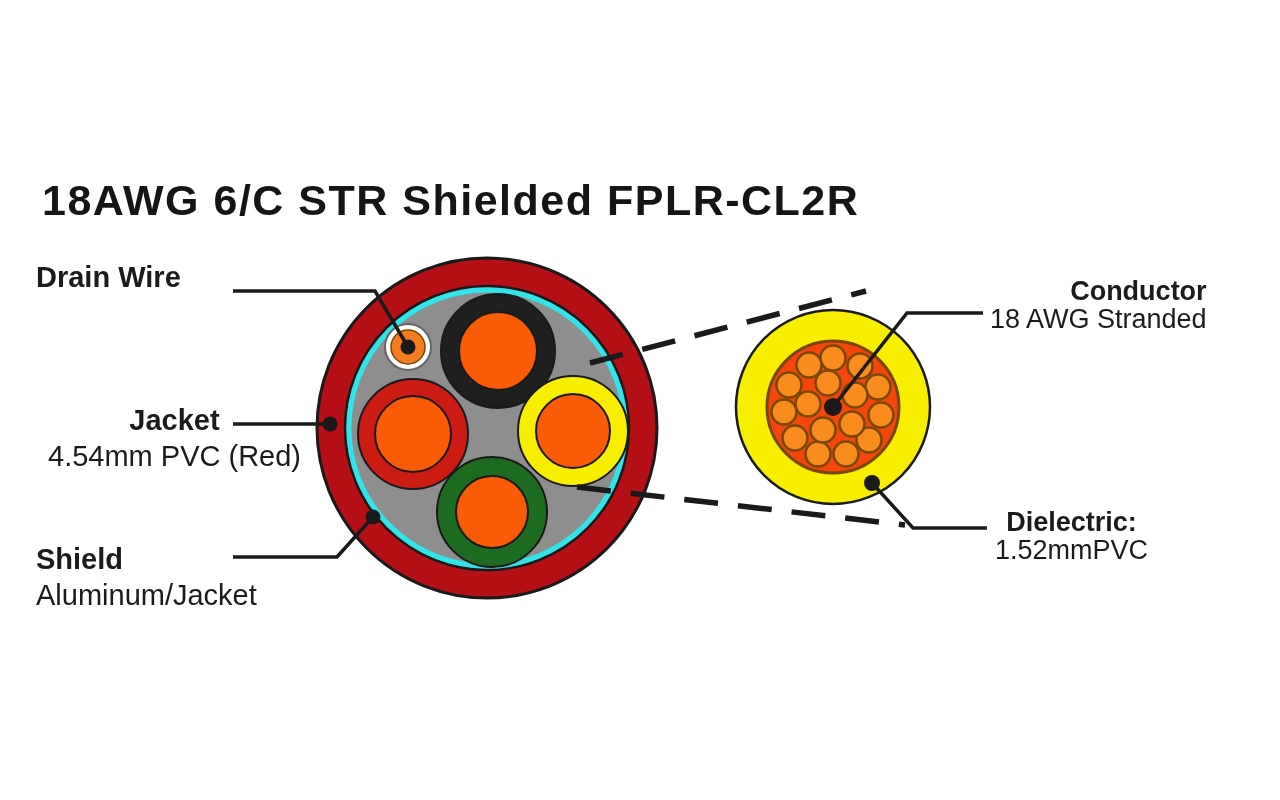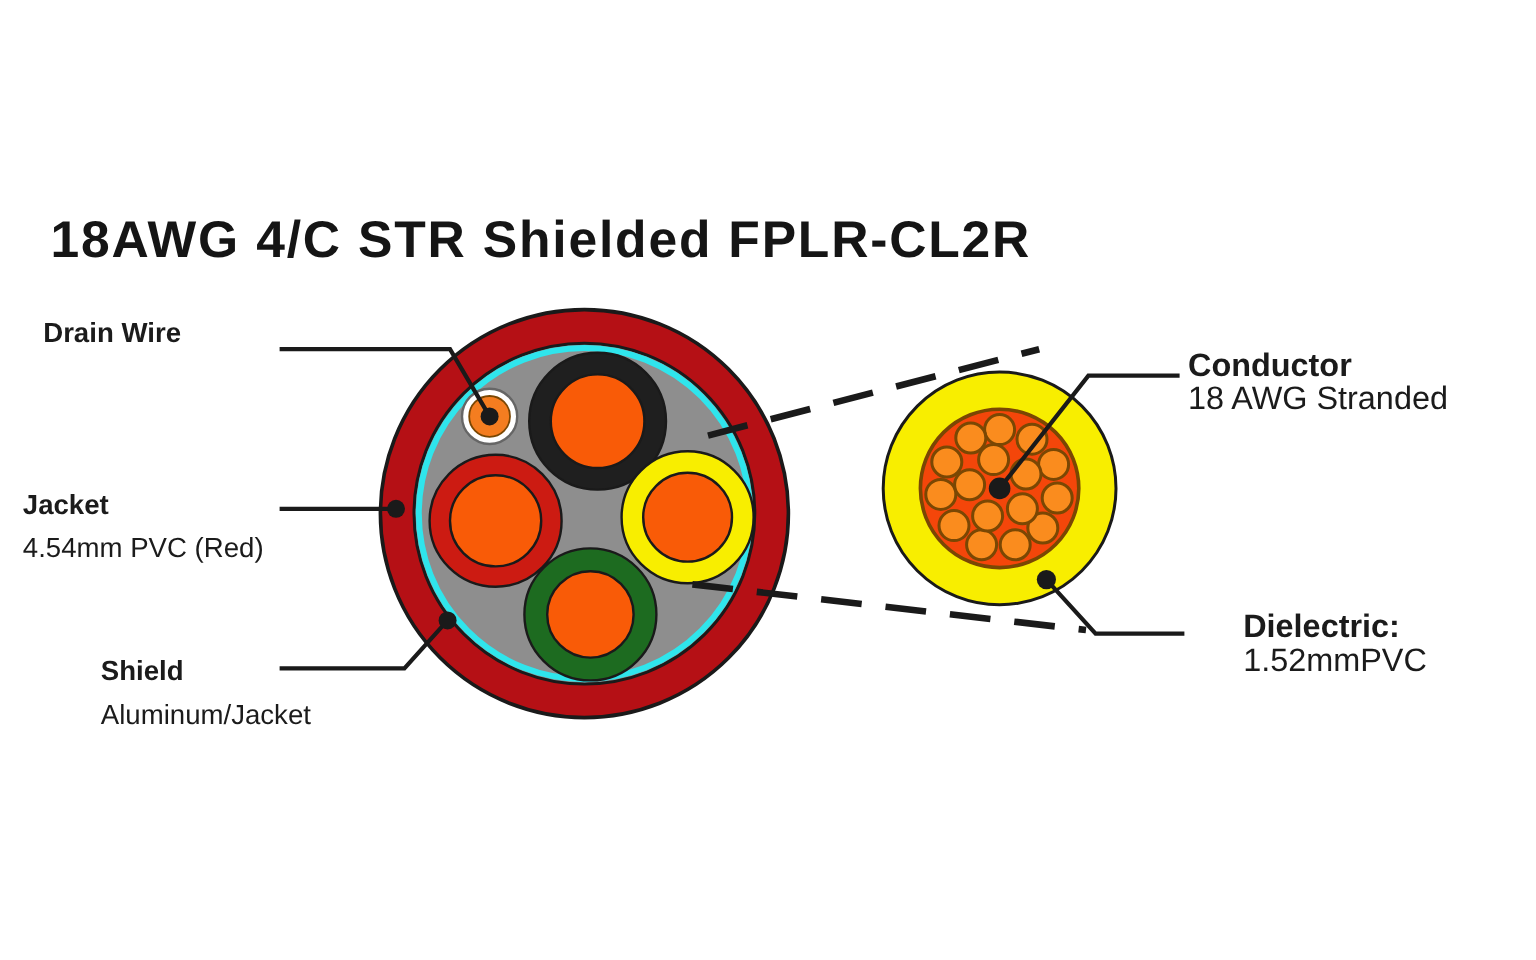--- a/index.html
+++ b/index.html
@@ -11,27 +11,27 @@
   }
   .stage{position:relative;width:1280px;height:800px;background:#ffffff;}
   .stage svg{position:absolute;left:0;top:0;}
   .title{
     position:absolute;left:42px;top:176px;
     font-size:43px;font-weight:700;color:#151515;
     letter-spacing:1.5px;white-space:nowrap;
   }
   .label{position:absolute;color:#1b1b1b;white-space:nowrap;}
   .label .h{font-weight:700;}
-  .label-left{font-size:23px;line-height:36px;}
+  .label-left{font-size:29px;line-height:36px;}
   .label-right{font-size:27px;line-height:28px;}
   #lbl-drain{left:36px;top:259px;}
-  #lbl-jacket{left:19px;top:402px;}
-  #lbl-shield{left:36px;top:541px;margin-left:48px;}
-  #lbl-conductor{left:990px;top:290px;}
-  #lbl-dielectric{left:1036px;top:508px;}
+  #lbl-jacket{left:48px;top:402px;text-align:center;}
+  #lbl-shield{left:36px;top:541px;}
+  #lbl-conductor{left:990px;top:277px;text-align:right;}
+  #lbl-dielectric{left:995px;top:508px;text-align:center;}
 </style>
 </head>
 <body>
 
 <div class="stage">
 
   <svg width="1280" height="800" viewBox="0 0 1280 800">
 
     <g>
       <circle cx="487" cy="428" r="170" stroke-width="3" fill="#B51015" stroke="#1A1A1A"></circle>
@@ -94,21 +94,21 @@
 
     <g fill="#1A1A1A">
       <circle cx="408" cy="347" r="7.5"></circle>
       <circle cx="330" cy="424" r="7.5"></circle>
       <circle cx="373" cy="517" r="7.5"></circle>
       <circle cx="833" cy="407" r="9"></circle>
       <circle cx="872" cy="483" r="8"></circle>
     </g>
   </svg>
 
-  <div class="title">18AWG 4/C STR Shielded FPLR-CL2R</div>
+  <div class="title">18AWG 6/C STR Shielded FPLR-CL2R</div>
 
   <div class="label label-left" id="lbl-drain">
     <div class="h">Drain Wire</div>
   </div>
 
   <div class="label label-left" id="lbl-jacket">
     <div class="h">Jacket</div>
     <div>4.54mm PVC (Red)</div>
   </div>
 

